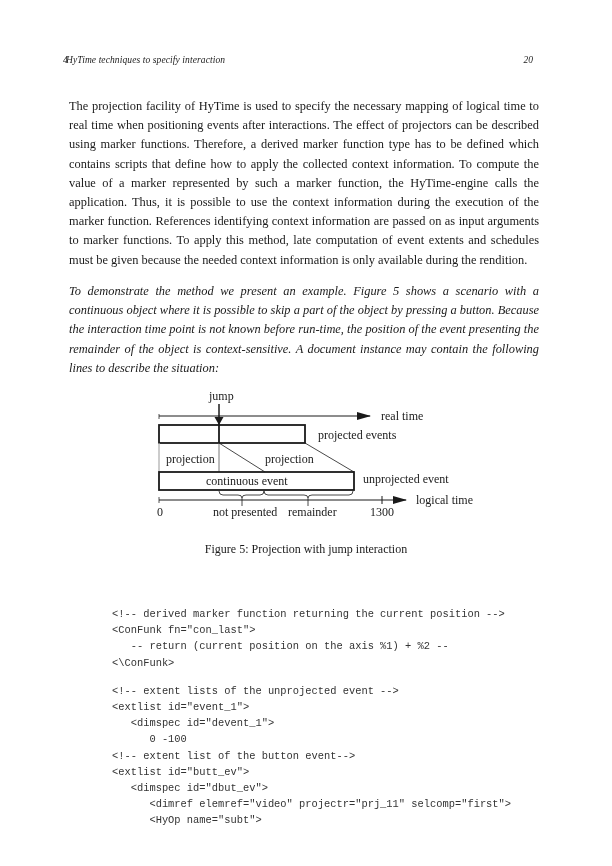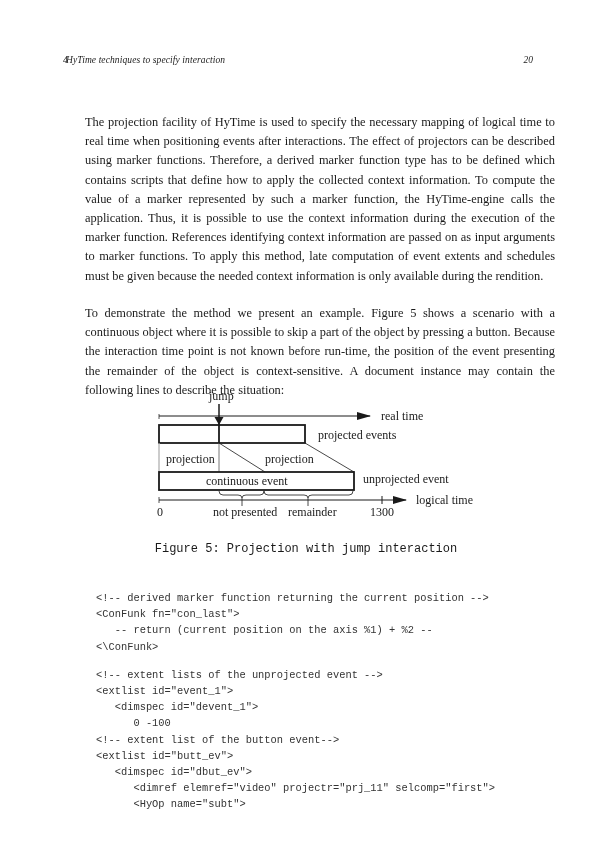--- a/index.html
+++ b/index.html
@@ -4,27 +4,27 @@
 <style>
   html, body { margin: 0; padding: 0; background: #ffffff; }
   body { width: 612px; height: 866px; position: relative; overflow: hidden;
          font-family: "Liberation Serif", "DejaVu Serif", serif; color: #1a1a1a; }
   .header { position: absolute; top: 55px; left: 63px; width: 470px; height: 14px;
             font-style: italic; font-size: 9.5px; }
   .header .num { position: absolute; left: 0; top: 0; }
   .header .title { position: absolute; left: 3px; top: 0; letter-spacing: 0.1px; }
   .header .page { position: absolute; right: 0; top: 0; }
   .para { position: absolute; left: 69px; width: 470px; font-size: 12.4px; line-height: 19.2px;
-          text-align: justify; margin: 16px; }
+          text-align: justify; margin: 0; }
   #p1 { top: 97px; }
-  #p2 { top: 288px; }
+  #p2 { top: 282px; font-style: italic; }
   .figure { position: absolute; left: 0; top: 384px; width: 612px; height: 170px; }
   .figure svg { position: absolute; left: 0; top: 0; }
-  .caption { position: absolute; left: 0; width: 612px; top: 542px; text-align: center; font-size: 12px; font-family: Liberation Mono, monospace; }
-  .code { position: absolute; left: 96px; top: 590px; margin: 0;
+  .caption { position: absolute; left: 0; width: 612px; top: 542px; text-align: center; font-size: 12px; }
+  .code { position: absolute; left: 96px; top: 590px; margin: 16px;
           font-family: "Liberation Mono", "DejaVu Sans Mono", monospace;
           font-size: 10.4px; line-height: 16.2px; color: #333; white-space: pre; }
   .code .blank { height: 12px; }
   .svgtext { font-family: "Liberation Serif", "DejaVu Serif", serif; font-size: 12px; fill: #1a1a1a; }
 </style>
 </head>
 <body>
 
 <div class="header">
   <span class="num">4</span>

